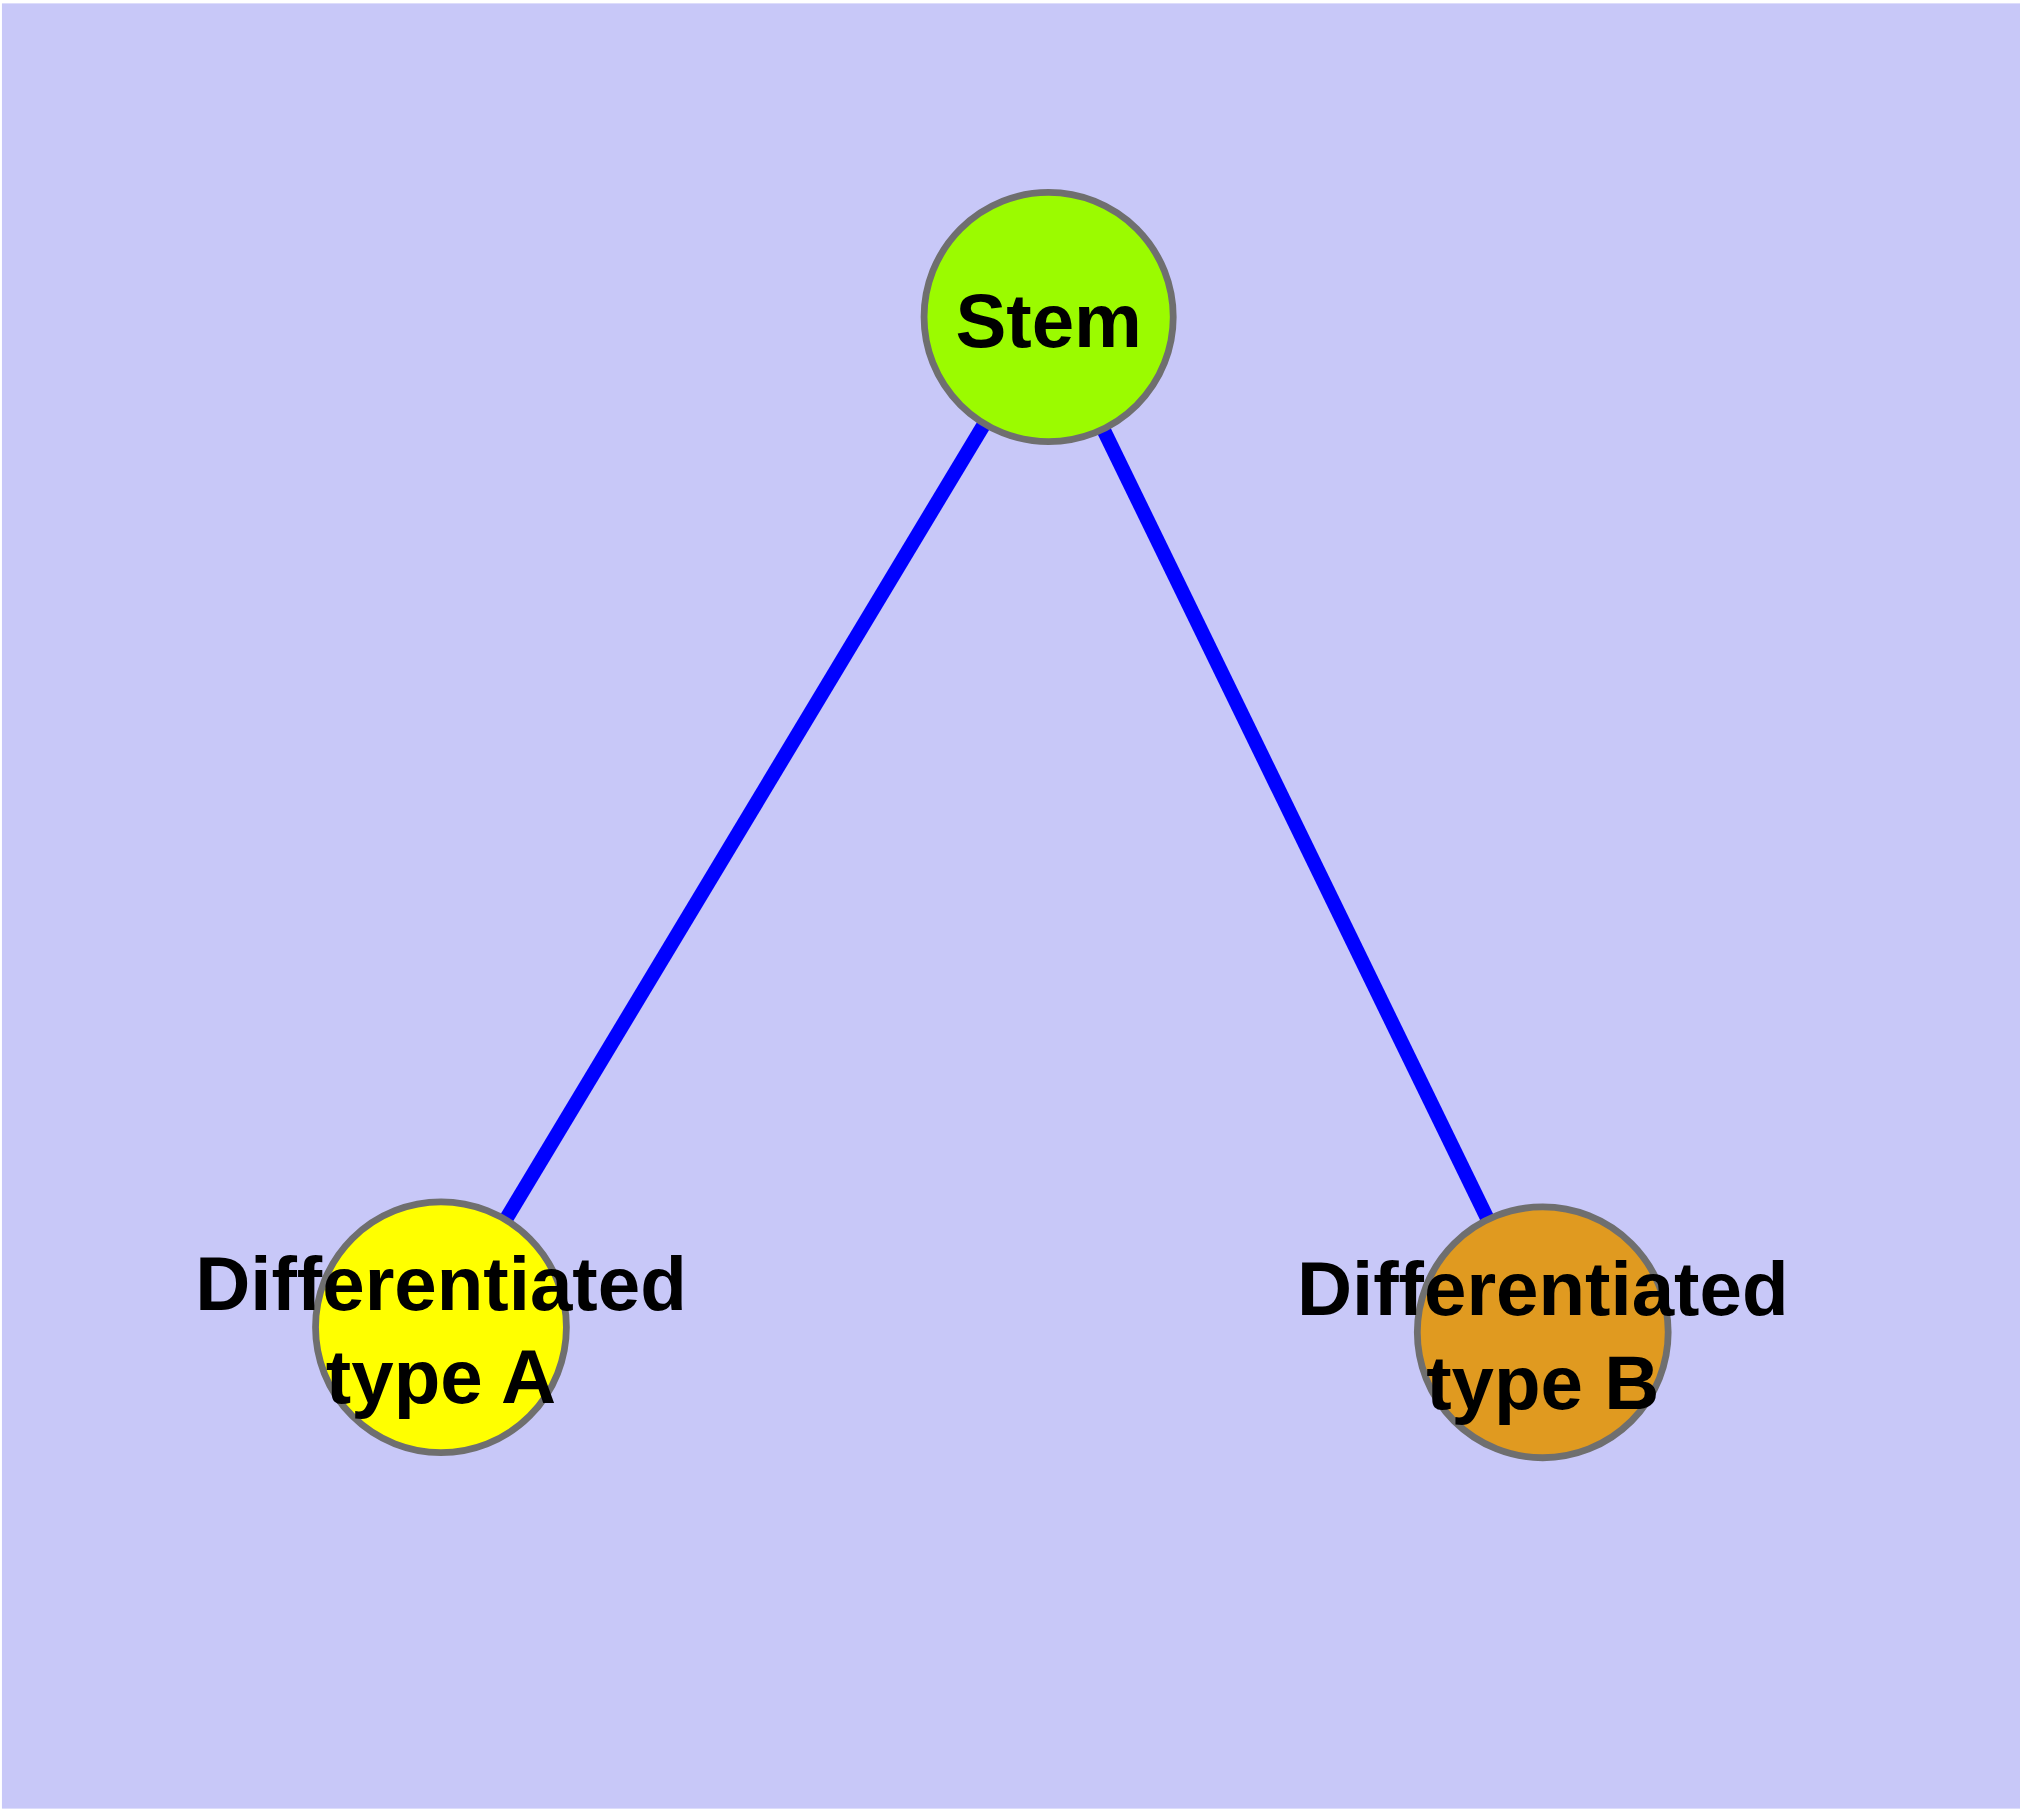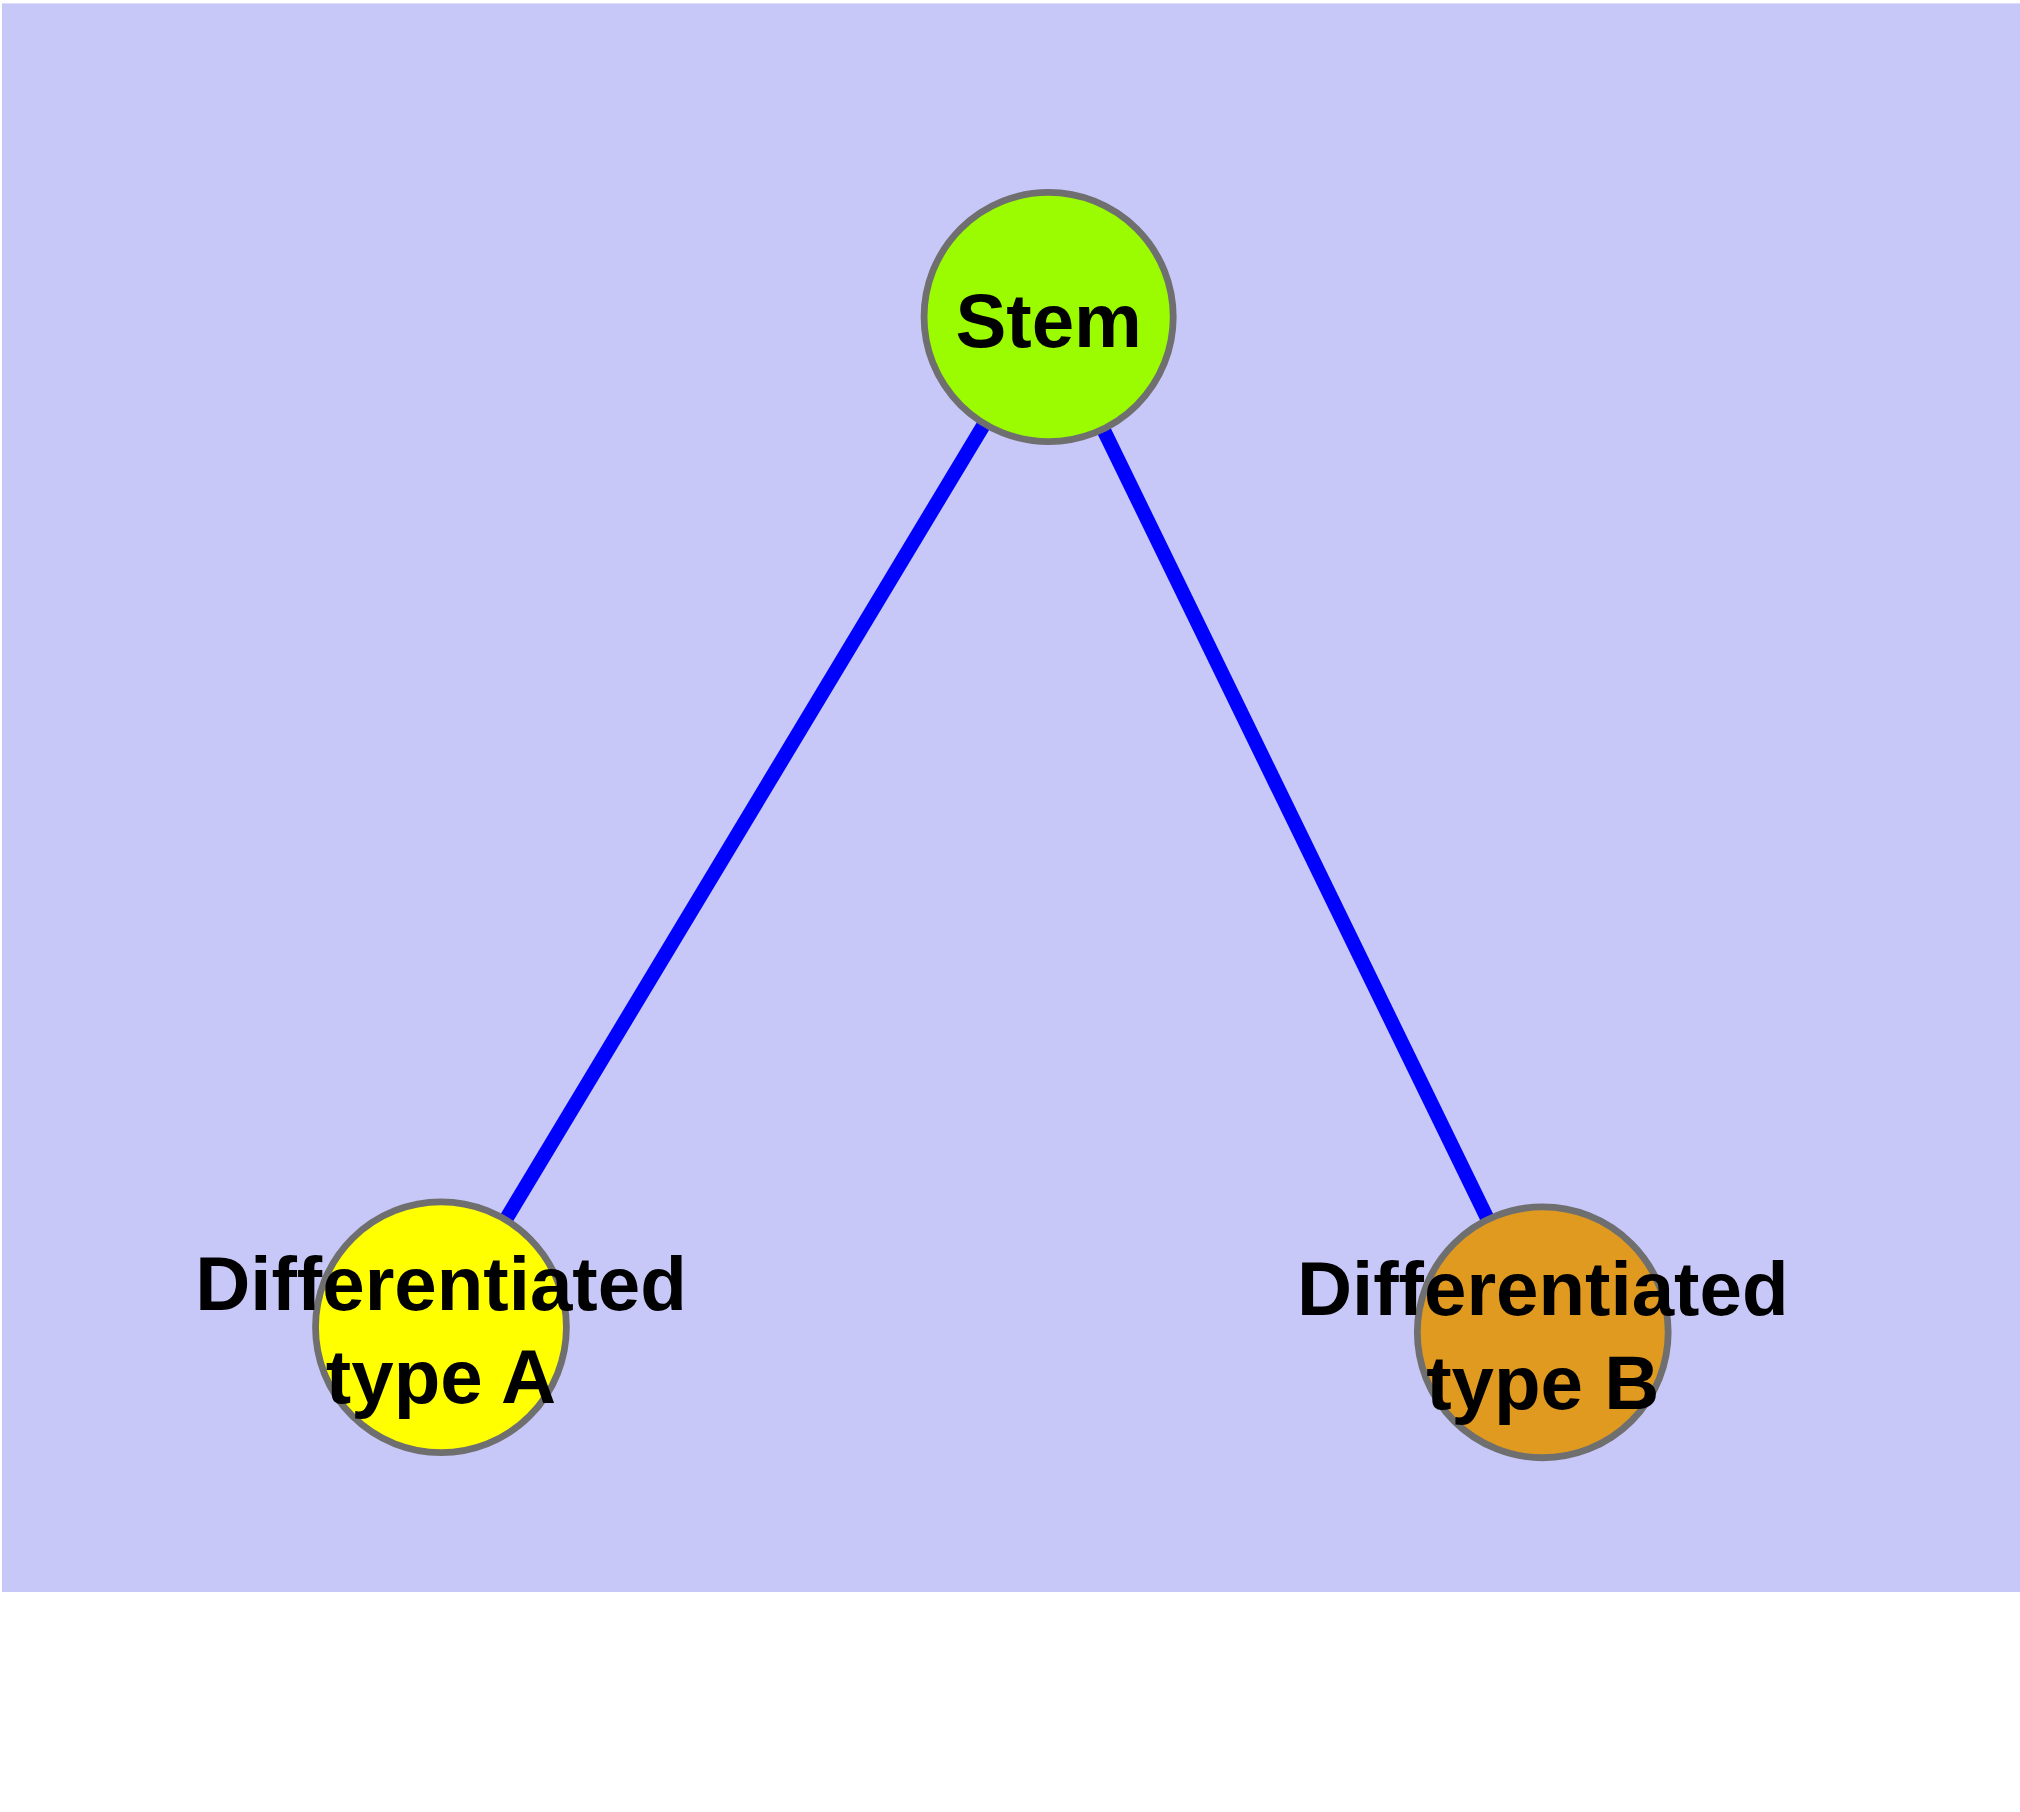--- a/index.html
+++ b/index.html
@@ -3,21 +3,21 @@
 <meta charset="utf-8">
 <style>
   html, body {
     margin: 0;
     padding: 0;
     background: #FFFFFF;
   }
   #stage {
     position: relative;
     width: 2021px;
-    height: 1592px;
+    height: 1812px;
     background: #FFFFFF;
     overflow: hidden;
     font-family: "Liberation Sans", sans-serif;
   }
   #graph-svg {
     display: block;
     width: 2021px;
     height: 1812px;
   }
   .node-circle {

